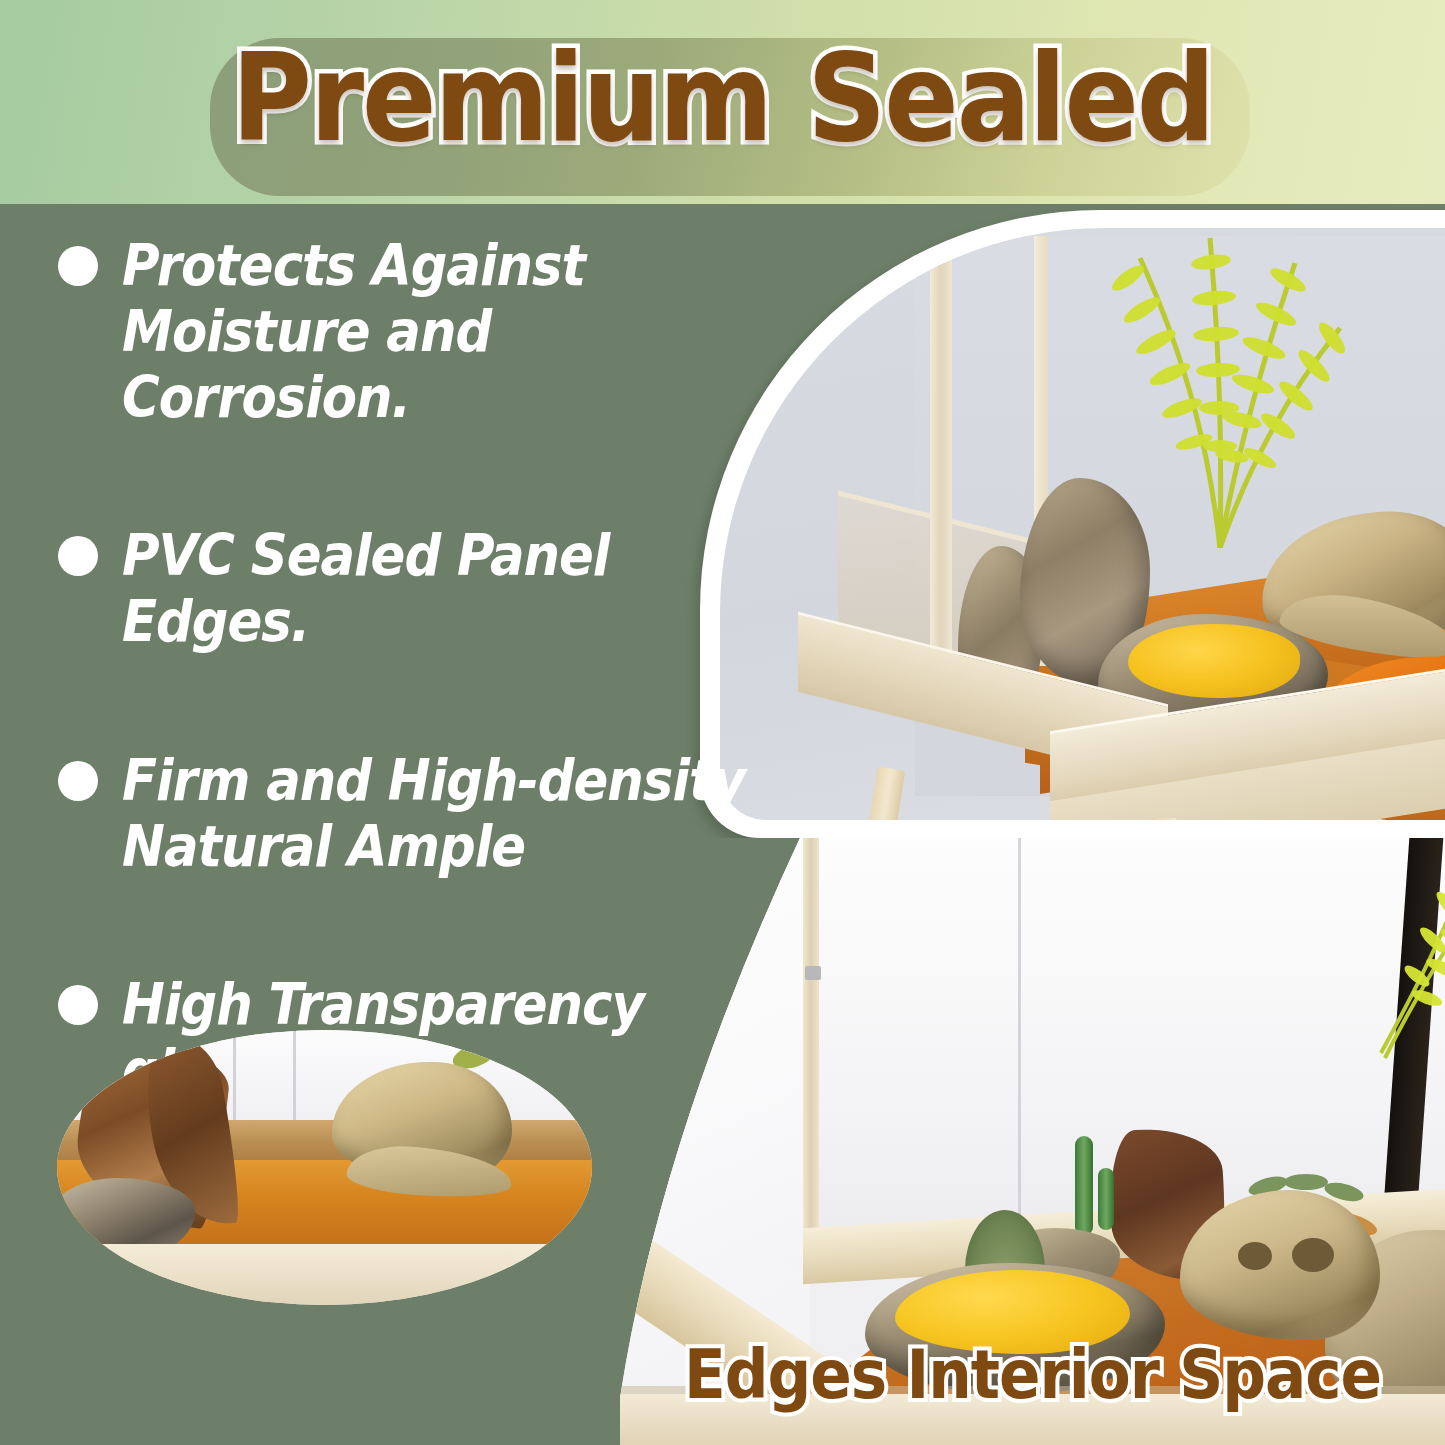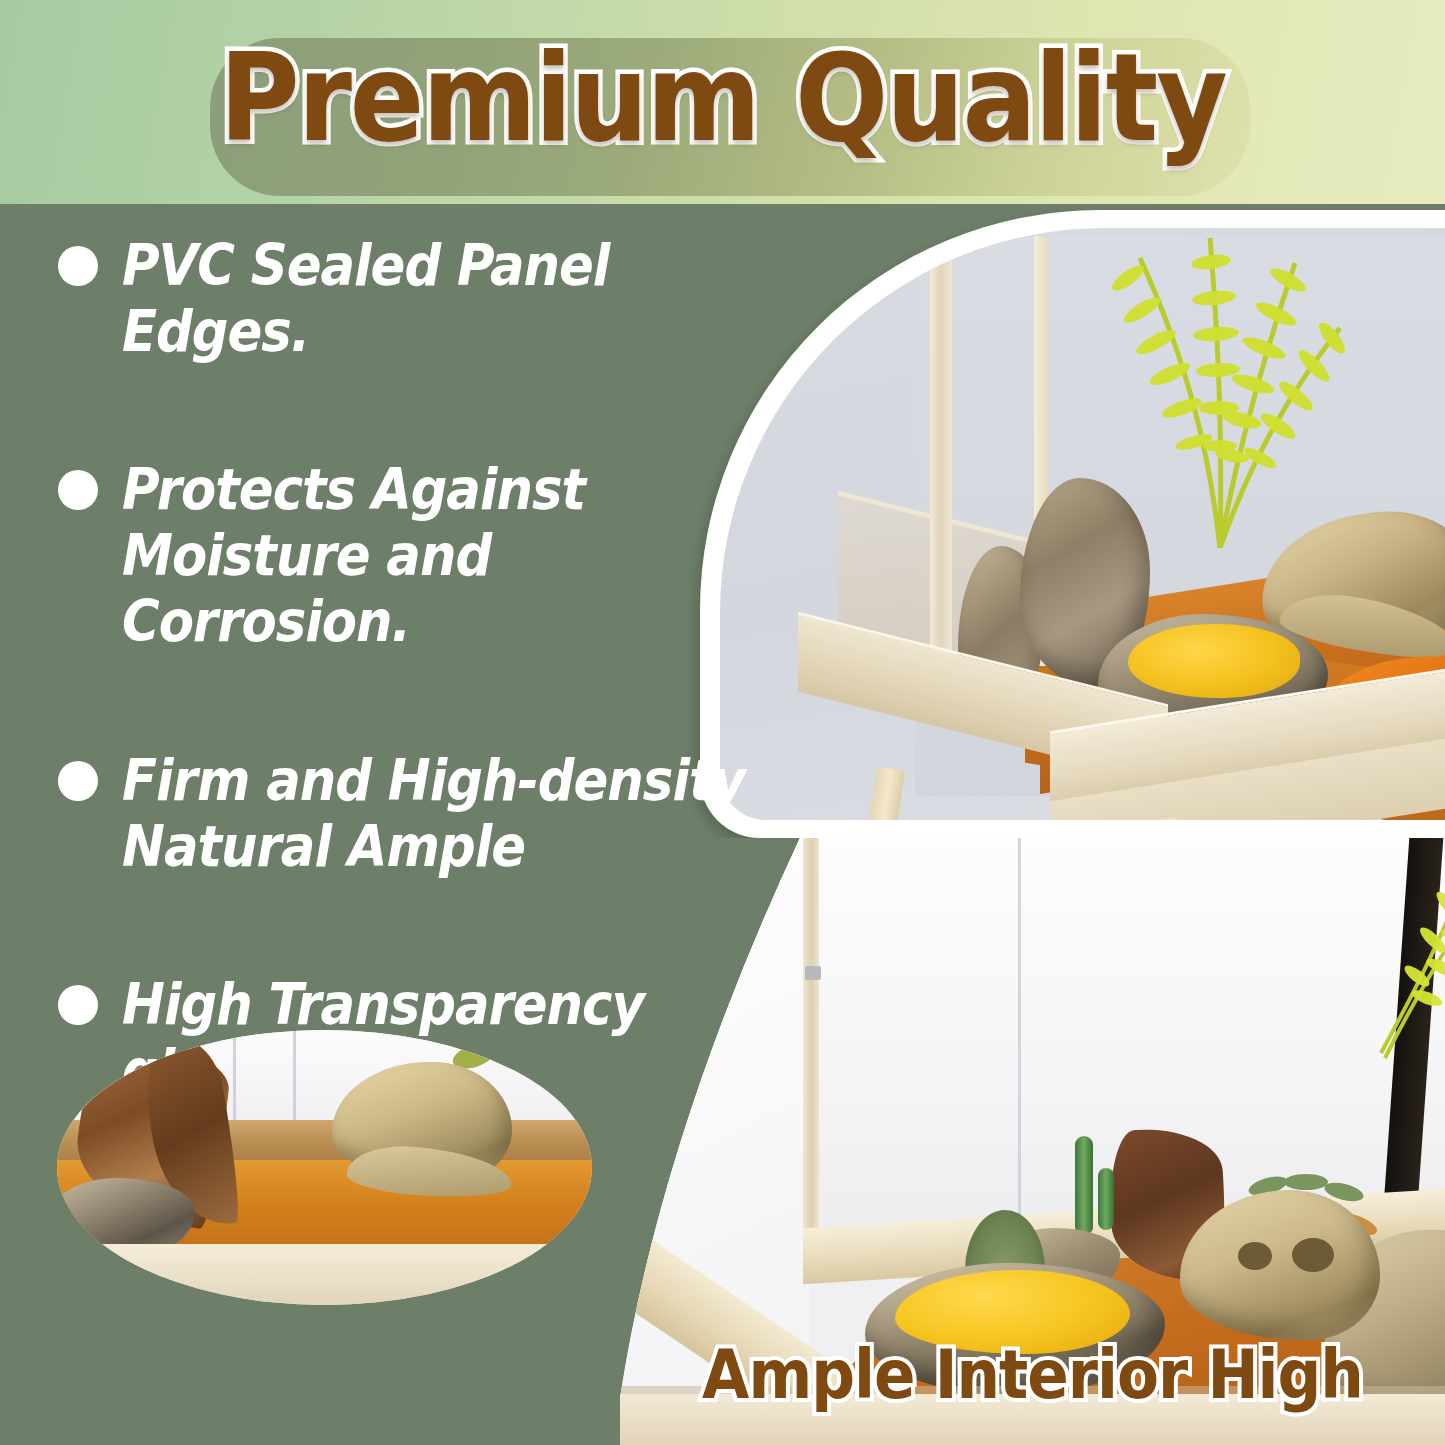--- a/index.html
+++ b/index.html
@@ -417,21 +417,21 @@
   }
 </style>
 </head>
 <body>
 
 <div id="stage">
 
   <div class="header-band">
     <div class="title-pill"></div>
   </div>
-  <div class="title-text">Premium Quality</div>
+  <div class="title-text">Premium Sealed</div>
 
   <div class="body-bg"></div>
 
   <div class="photo-top">
     <div class="photo-top-inner">
       <div class="t-cab-backpanel"></div>
       <div class="t-glass-left"></div>
       <div class="t-sandbed"></div>
       <div class="t-sand-front"></div>
       <div class="t-frame-vert"></div>
@@ -563,30 +563,30 @@
 
         <div class="b-bowl-rock"></div>
         <div class="b-bowl-yolk"></div>
 
         <div class="b-baseshadow"></div>
         <div class="b-basebar"></div>
       </div>
     </div>
   </div>
 
-  <div class="caption-text">Ample Interior High</div>
+  <div class="caption-text">Edges Interior Space</div>
 
   <div class="bullets">
     <div class="bullet-row">
       <span class="bullet-dot"></span>
-      <span class="bullet-label">PVC Sealed Panel Edges.</span>
+      <span class="bullet-label">Protects Against Moisture and Corrosion.</span>
     </div>
     <div class="bullet-row">
       <span class="bullet-dot"></span>
-      <span class="bullet-label">Protects Against Moisture and Corrosion.</span>
+      <span class="bullet-label">PVC Sealed Panel Edges.</span>
     </div>
     <div class="bullet-row">
       <span class="bullet-dot"></span>
       <span class="bullet-label">Firm and High-density Natural Ample</span>
     </div>
     <div class="bullet-row">
       <span class="bullet-dot"></span>
       <span class="bullet-label">High Transparency glass Board.</span>
     </div>
   </div>

